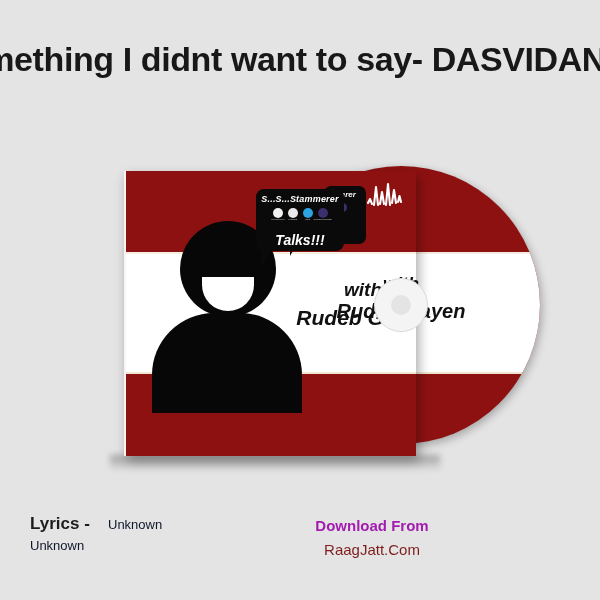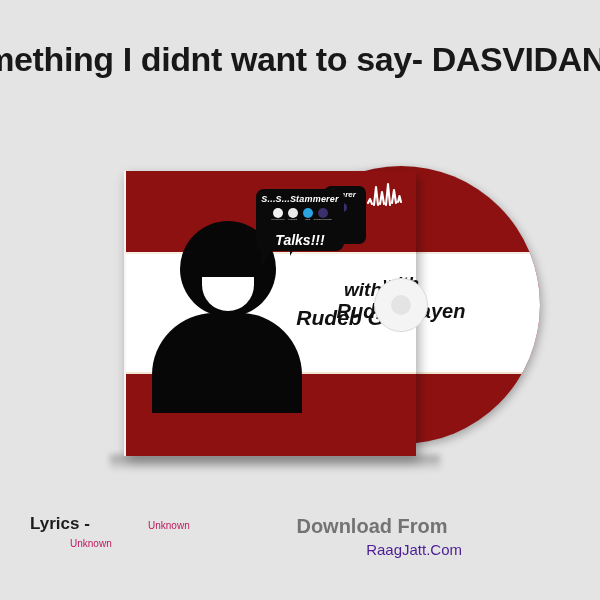--- a/index.html
+++ b/index.html
@@ -385,42 +385,40 @@
     align-items: baseline;
     height: 24px;
   }
   .credit-label {
     font-size: 17px;
     font-weight: 700;
     color: #1c1c1c;
     width: 78px;
   }
   .credit-value {
-    font-size: 10px;
-    color: #be185d;
-    margin-left: 40px;
+    font-size: 13px;
+    color: #0f172a;
   }
   #download-block {
     position: absolute;
     right: 30px;
     top: 6px;
     text-align: center;
     width: 180px;
   }
   #download-label {
-    font-size: 20px;
-    font-weight: 700;
-    color: #737373;
+    font-size: 15px;
+    font-weight: 700;
+    color: #a21caf;
     line-height: 24px;
   }
   #download-site {
     font-size: 15px;
-    color: #4c1d95;
+    color: #7f1d1d;
     line-height: 24px;
-    text-align: right;
   }
 </style>
 </head>
 <body>
 
 <div id="title-bar">
   <div id="song-title">Something I didnt want to say- DASVIDANIYA</div>
 </div>
 
 <div id="artwork-stage">

